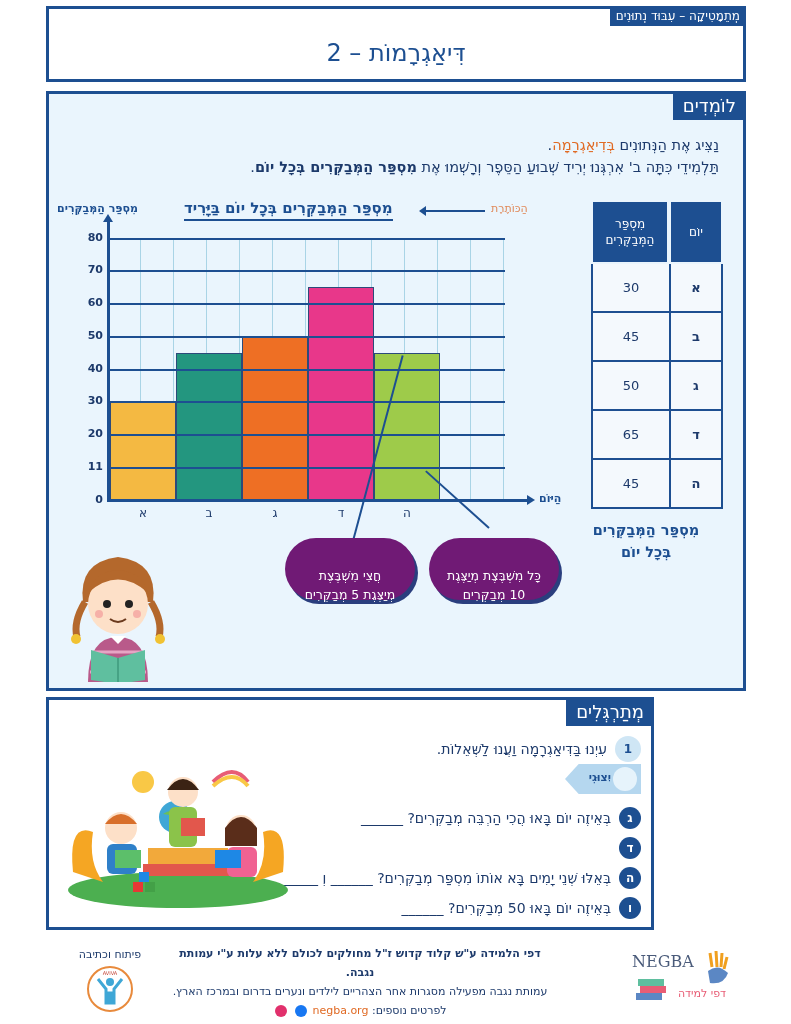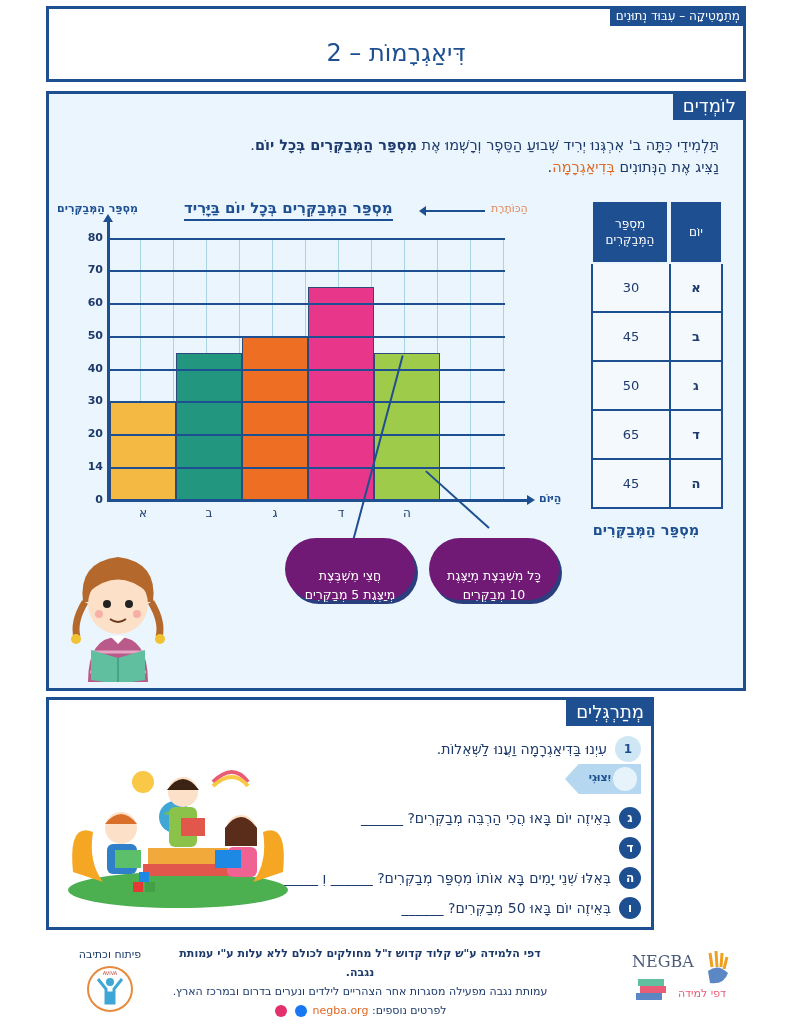--- a/index.html
+++ b/index.html
@@ -161,24 +161,24 @@
 <div class="header-box">
   <div class="subject-tag">מְתֵמָטִיקָה – עִבּוּד נְתוּנִים</div>
   <div class="page-title">דִּיאַגְרָמוֹת – 2</div>
 </div>
 
 <div class="learn-box">
   <div class="section-tag">לוֹמְדִים</div>
 
   <div class="intro">
     <div>
-      <span>תַּלְמִידֵי כִּתָּה ב' אִרְגְּנוּ יְרִיד שְׁבוּעַ הַסֵּפֶר וְרָשְׁמוּ אֶת </span><b>מִסְפַּר הַמְּבַקְּרִים בְּכָל יוֹם</b><span>.</span>
+      <span>נַצִּיג אֶת הַנְּתוּנִים </span><span class="orange">בְּדִיאַגְרָמָה</span><span>.</span>
     </div>
     <div>
-      <span>נַצִּיג אֶת הַנְּתוּנִים </span><span class="orange">בְּדִיאַגְרָמָה</span><span>.</span>
+      <span>תַּלְמִידֵי כִּתָּה ב' אִרְגְּנוּ יְרִיד שְׁבוּעַ הַסֵּפֶר וְרָשְׁמוּ אֶת </span><b>מִסְפַּר הַמְּבַקְּרִים בְּכָל יוֹם</b><span>.</span>
     </div>
   </div>
 
   <div class="yaxis-title">מִסְפַּר הַמְּבַקְּרִים</div>
   <div class="chart-title">מִסְפַּר הַמְּבַקְּרִים בְּכָל יוֹם בַּיָּרִיד</div>
   <div class="title-arrow"></div>
   <div class="title-label">הַכּוֹתֶרֶת</div>
 
   <div class="plot" id="plot">
 
@@ -204,21 +204,21 @@
     <div class="hline" style="top:0px"></div>
     <div class="hline" style="top:32px"></div>
     <div class="hline" style="top:65px"></div>
     <div class="hline" style="top:98px"></div>
     <div class="hline" style="top:131px"></div>
     <div class="hline" style="top:163px"></div>
     <div class="hline" style="top:196px"></div>
     <div class="hline" style="top:229px"></div>
 
     <div class="ytick" style="top:262px">0</div>
-    <div class="ytick" style="top:229px">14</div>
+    <div class="ytick" style="top:229px">11</div>
     <div class="ytick" style="top:196px">20</div>
     <div class="ytick" style="top:163px">30</div>
     <div class="ytick" style="top:131px">40</div>
     <div class="ytick" style="top:98px">50</div>
     <div class="ytick" style="top:65px">60</div>
     <div class="ytick" style="top:32px">70</div>
     <div class="ytick" style="top:0px">80</div>
 
     <div class="yaxis"></div>
     <div class="xaxis"></div>
@@ -266,20 +266,21 @@
       <td class="val">65</td>
     </tr>
     <tr>
       <td class="day">ה</td>
       <td class="val">45</td>
     </tr>
   </tbody>
     </table>
   <div class="table-caption">
     <div>מִסְפַּר הַמְּבַקְּרִים</div>
+    <div>בְּכָל יוֹם</div>
   </div>
 
   <svg class="girl" viewBox="0 0 110 140">
     <path d="M20 60 Q15 20 55 15 Q95 20 90 60 Z" fill="#b4682c"></path>
     <path d="M22 60 Q10 80 14 95" stroke="#b4682c" stroke-width="7" fill="none"></path>
     <path d="M88 60 Q100 80 96 95" stroke="#b4682c" stroke-width="7" fill="none"></path>
     <circle cx="13" cy="97" r="5" fill="#f1c232"></circle>
     <circle cx="97" cy="97" r="5" fill="#f1c232"></circle>
     <ellipse cx="55" cy="62" rx="30" ry="30" fill="#fde0c8"></ellipse>
     <path d="M26 50 Q55 25 84 50 Q80 30 55 28 Q30 30 26 50 Z" fill="#b4682c"></path>

